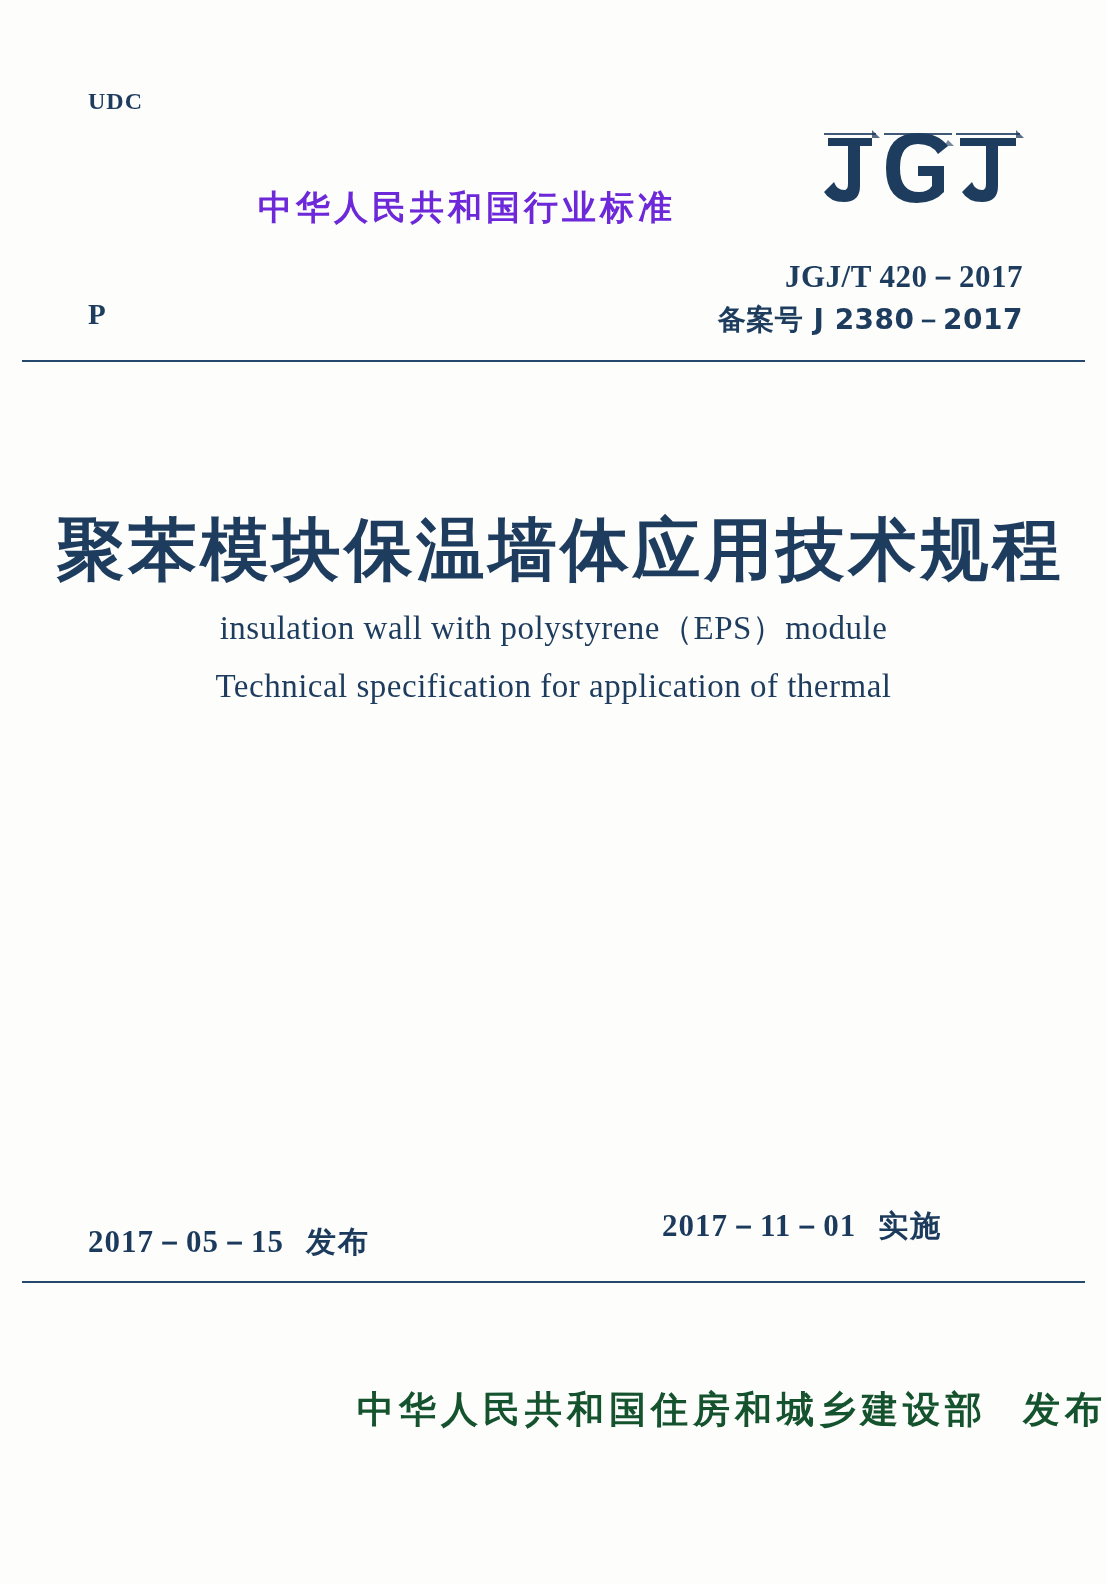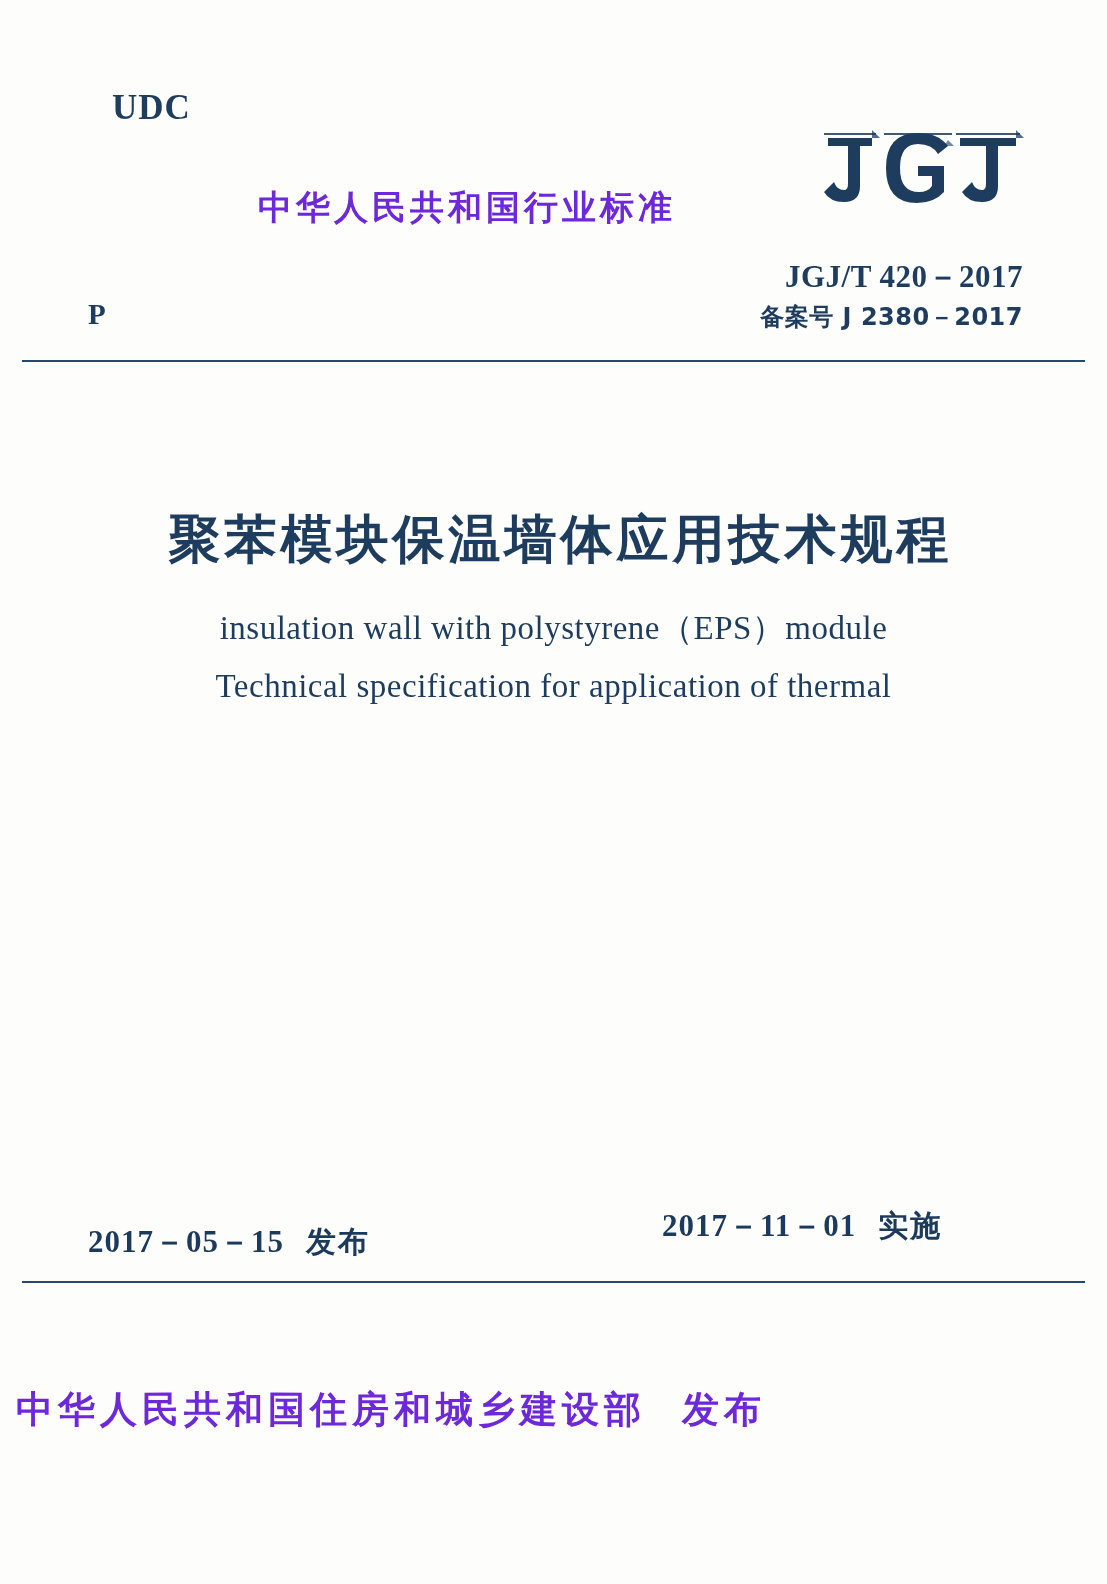--- a/index.html
+++ b/index.html
@@ -22,24 +22,23 @@
     background: #fdfdfc;
   }
 
   
   .udc {
     position: absolute;
     left: 88px;
     top: 88px;
     font-family: "Liberation Serif", serif;
     font-weight: bold;
-    font-size: 35px;
+    font-size: 24px;
     letter-spacing: 1px;
     color: #1d3c5e;
-    margin-left: 24px;
   }
   .pmark {
     position: absolute;
     left: 88px;
     top: 298px;
     font-family: "Liberation Serif", serif;
     font-weight: bold;
     font-size: 29px;
     color: #1d3c5e;
   }
@@ -71,21 +70,21 @@
     text-align: right;
     font-family: "Liberation Serif", serif;
     font-weight: bold;
     font-size: 31px;
     letter-spacing: 0.5px;
     color: #1d3c5e;
     line-height: 1.45;
   }
   .std-code .line2 {
     font-family: "DejaVu Sans", sans-serif;
-    font-size: 24px;
+    font-size: 28px;
     font-weight: bold;
   }
 
   .rule {
     position: absolute;
     left: 22px;
     width: 1063px;
     height: 0;
     border-top: 2px solid #25496d;
   }
@@ -94,21 +93,21 @@
 
   
   .title-cn {
     position: absolute;
     left: 0;
     right: 0;
     top: 505px;
     text-align: center;
     font-family: "DejaVu Sans", sans-serif;
     font-weight: bold;
-    font-size: 52px;
+    font-size: 68px;
     letter-spacing: 4px;
     color: #1d3c5e;
     padding-left: 14px;
   }
   .title-en {
     position: absolute;
     left: 0;
     right: 0;
     top: 600px;
     text-align: center;
@@ -149,29 +148,29 @@
     font-family: "DejaVu Sans", sans-serif;
     font-weight: bold;
     font-size: 30px;
     letter-spacing: 2px;
     margin-left: 22px;
   }
 
   
   .publisher {
     position: absolute;
-    left: 16px;
+    left: 8px;
     right: 0;
     top: 1385px;
-    text-align: left;
+    text-align: right;
     font-family: "DejaVu Sans", sans-serif;
     font-weight: bold;
     font-size: 37px;
     letter-spacing: 5px;
-    color: #6d28d9;
+    color: #14532d;
   }
   .publisher .pub-verb {
     margin-left: 36px;
   }
 </style>
 </head>
 <body>
 
 <div class="page">
 

